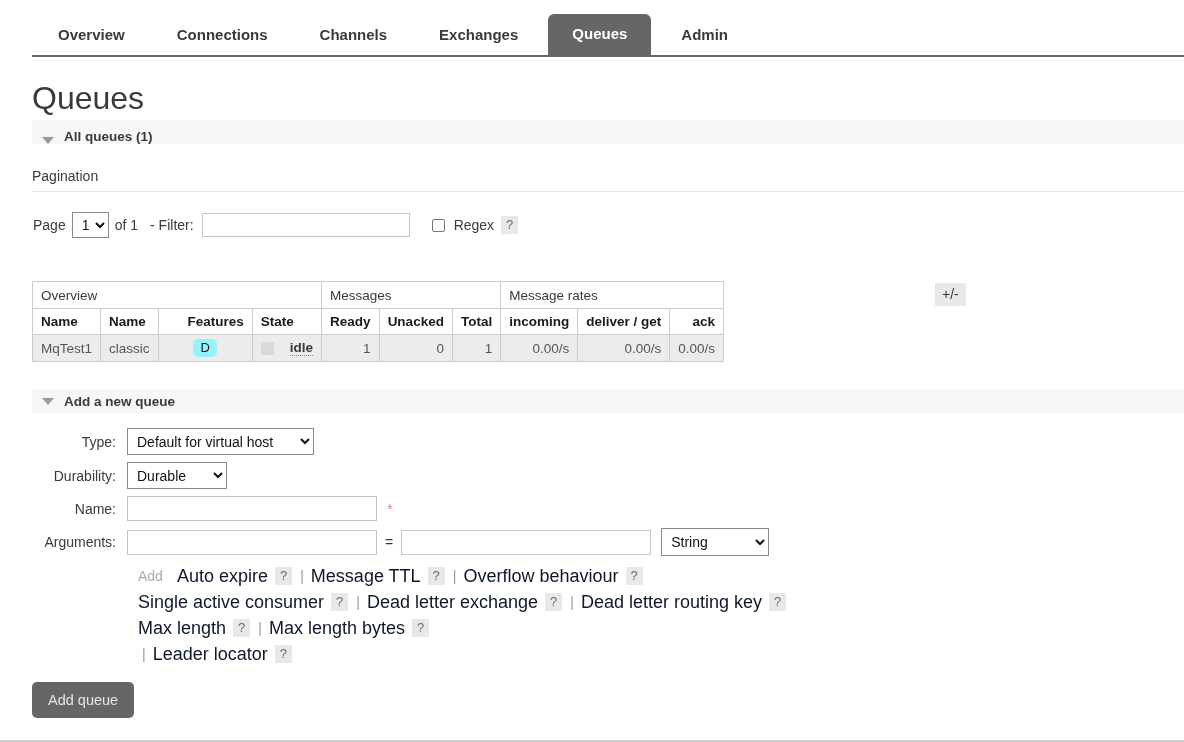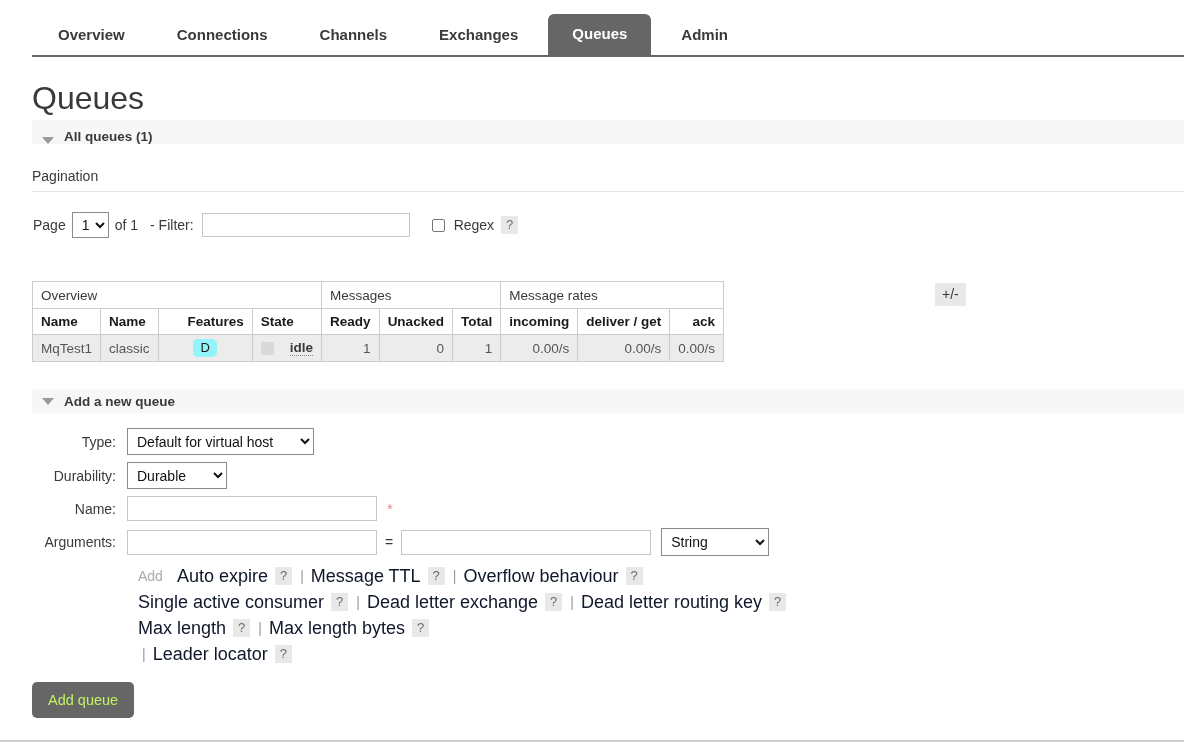--- a/index.html
+++ b/index.html
@@ -235,21 +235,21 @@
     font-size: 18px; font-weight: normal; color: #0f172a;
     cursor: pointer; margin-right: 7px;
   }
   .sep { color: #999; margin: 0 7px 0 4px; font-size: 14px; }
   .hq { margin-right: 4px; }
 
   
   #add-queue-button {
     position: absolute; left: 32px; top: 682px;
     background: #666666;
-    color: #bef264;
+    color: #e5e5e5;
     border: none; border-radius: 5px;
     font-family: "Liberation Sans", sans-serif;
     font-size: 14.5px;
     padding: 10px 16px;
     cursor: pointer;
   }
 
   
   #watermark {
     position: absolute; right: 16px; top: 712px;

